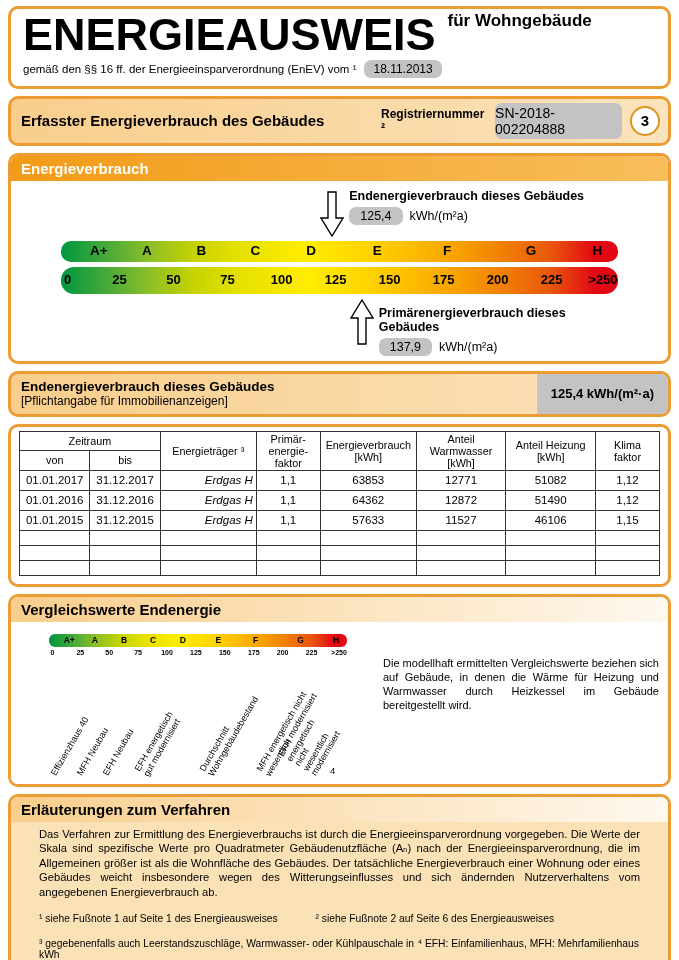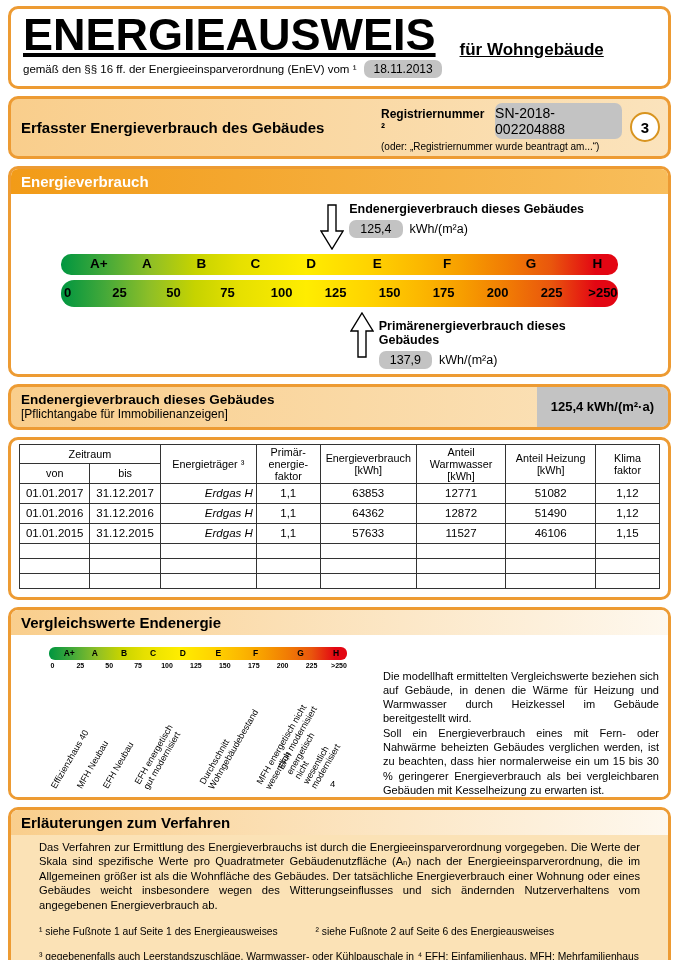--- a/index.html
+++ b/index.html
@@ -9,21 +9,21 @@
   }
   .page { width: 679px; padding: 6px 8px 8px; display: flex; flex-direction: column; gap: 7px; }
   .box { border: 3px solid #ED9B33; border-radius: 10px; background: #fff; overflow: hidden; }
   .peach-bg { background: linear-gradient(90deg, #F9CE8C, #FBE3BC); }
   .bar-orange { background: linear-gradient(90deg, #F29B17, #F8BE5C); color: #fff; font-weight: bold; font-size: 15px; padding: 4px 10px; }
   .bar-light  { background: linear-gradient(90deg, #F9CE8C, #FEF8EE); font-weight: bold; font-size: 15px; padding: 4px 10px; }
   .graybox { background: #C3C3C3; display: inline-block; border-radius: 7px; }
 
   
   .s1-inner { padding: 2px 12px 8px; }
-  .title-row { display: flex; align-items: flex-end; gap: 24px; text-decoration: underline; }
+  .title-row { display: flex; align-items: flex-start; gap: 12px; }
   .main-title { font-size: 45px; font-weight: bold; line-height: 1.08; }
   .title-suffix { font-size: 17px; font-weight: bold; }
   .law-row { display: flex; align-items: center; gap: 8px; font-size: 11.5px; }
   .law-date { font-size: 12px; padding: 2px 9px; }
 
   
   .s2-inner { display: flex; align-items: center; padding: 4px 8px 4px 10px; gap: 8px; min-height: 40px; }
   .s2-title { font-weight: bold; font-size: 15px; flex: 0 0 352px; }
   .s2-mid { flex: 1; }
   .s2-reg-row { display: flex; align-items: center; gap: 6px; }
@@ -104,21 +104,20 @@
   </div>
 
   <div class="box peach-bg">
     <div class="s2-inner">
       <div class="s2-title">Erfasster Energieverbrauch des Gebäudes</div>
       <div class="s2-mid">
         <div class="s2-reg-row">
           <span class="s2-reg-label">Registriernummer ²</span>
           <span class="graybox s2-reg-num">SN-2018-002204888</span>
         </div>
-        <div class="s2-note">(oder: „Registriernummer wurde beantragt am...“)</div>
       </div>
       <div class="page-badge">3</div>
     </div>
   </div>
 
   <div class="box">
     <div class="bar-orange">Energieverbrauch</div>
     <div class="s3-body">
       <div class="scalewrap">
 
@@ -334,21 +333,20 @@
 Wohngebäudebestand</span>
         <span class="rot-label" style="left:223px">MFH energetisch nicht
 wesentlich modernisiert</span>
         <span class="rot-label" style="left:269px">EFH energetisch nicht
 wesentlich modernisiert</span>
         <span class="comp-fn">4</span>
       </div>
 
       <div class="comp-text">
         <div>Die modellhaft ermittelten Vergleichswerte beziehen sich auf Gebäude, in denen die Wärme für Heizung und Warmwasser durch Heizkessel im Gebäude bereitgestellt wird.</div>
-        <div>Soll ein Energieverbrauch eines mit Fern- oder Nahwärme beheizten Gebäudes verglichen werden, ist zu beachten, dass hier normalerweise ein um 15 bis 30 % geringerer Energieverbrauch als bei vergleichbaren Gebäuden mit Kesselheizung zu erwarten ist.</div>
       </div>
 
     </div>
   </div>
 
   <div class="box">
     <div class="bar-light">Erläuterungen zum Verfahren</div>
     <div class="s7-body">
       <div class="exp-text">Das Verfahren zur Ermittlung des Energieverbrauchs ist durch die Energieeinsparverordnung vorgegeben. Die Werte der Skala sind spezifische Werte pro Quadratmeter Gebäudenutzfläche (Aₙ) nach der Energieeinsparverordnung, die im Allgemeinen größer ist als die Wohnfläche des Gebäudes. Der tatsächliche Energieverbrauch einer Wohnung oder eines Gebäudes weicht insbesondere wegen des Witterungseinflusses und sich ändernden Nutzerverhaltens vom angegebenen Energieverbrauch ab.</div>
       <div class="footnotes">

